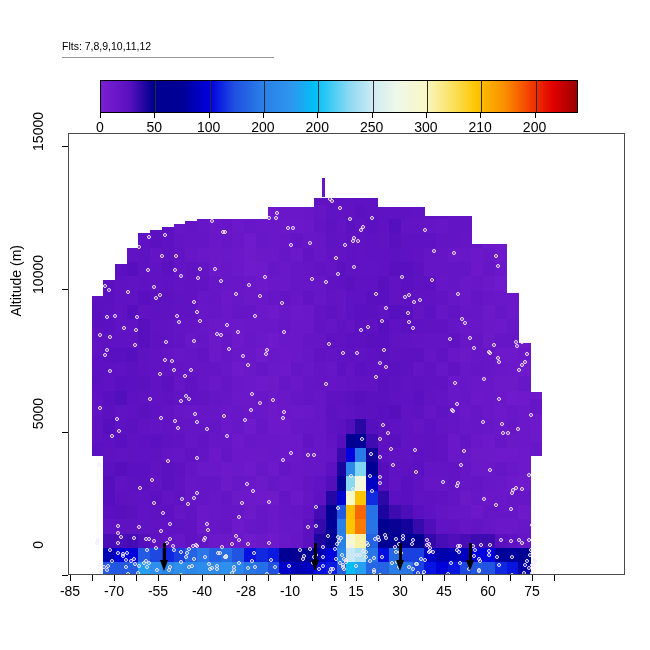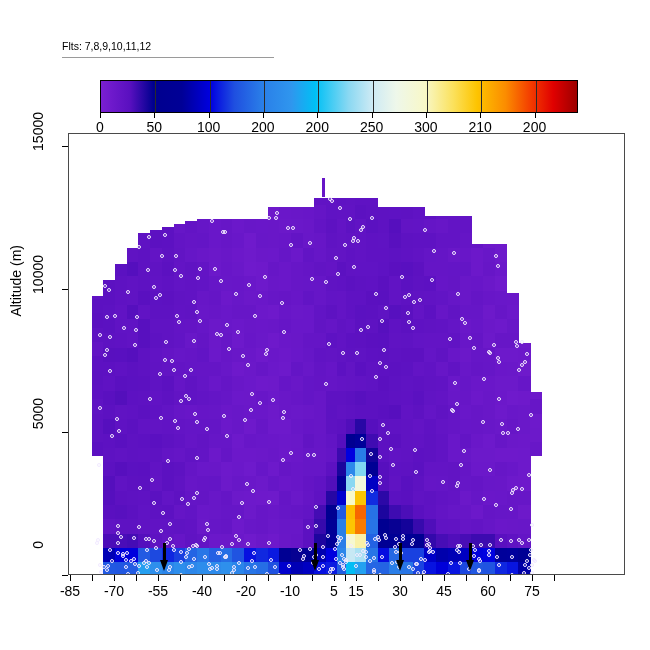--- a/index.html
+++ b/index.html
@@ -1480,21 +1480,21 @@
     <div class="abs ylab-txt" style="left: 30px; top: 112px;">15000</div>
     <div class="abs" style="left: 70px; top: 575px; width: 1px; height: 6px; background: rgb(0, 0, 0);"></div>
     <div class="abs xlab-txt" style="left: 70px; top: 583px;">-85</div>
     <div class="abs" style="left: 114px; top: 575px; width: 1px; height: 6px; background: rgb(0, 0, 0);"></div>
     <div class="abs xlab-txt" style="left: 114px; top: 583px;">-70</div>
     <div class="abs" style="left: 158px; top: 575px; width: 1px; height: 6px; background: rgb(0, 0, 0);"></div>
     <div class="abs xlab-txt" style="left: 158px; top: 583px;">-55</div>
     <div class="abs" style="left: 202px; top: 575px; width: 1px; height: 6px; background: rgb(0, 0, 0);"></div>
     <div class="abs xlab-txt" style="left: 202px; top: 583px;">-40</div>
     <div class="abs" style="left: 246px; top: 575px; width: 1px; height: 6px; background: rgb(0, 0, 0);"></div>
-    <div class="abs xlab-txt" style="left: 246px; top: 583px;">-20</div>
+    <div class="abs xlab-txt" style="left: 246px; top: 583px;">-28</div>
     <div class="abs" style="left: 290px; top: 575px; width: 1px; height: 6px; background: rgb(0, 0, 0);"></div>
     <div class="abs xlab-txt" style="left: 290px; top: 583px;">-10</div>
     <div class="abs" style="left: 334px; top: 575px; width: 1px; height: 6px; background: rgb(0, 0, 0);"></div>
     <div class="abs xlab-txt" style="left: 334px; top: 583px;">5</div>
     <div class="abs" style="left: 356px; top: 575px; width: 1px; height: 6px; background: rgb(0, 0, 0);"></div>
     <div class="abs xlab-txt" style="left: 356px; top: 583px;">15</div>
     <div class="abs" style="left: 400px; top: 575px; width: 1px; height: 6px; background: rgb(0, 0, 0);"></div>
     <div class="abs xlab-txt" style="left: 400px; top: 583px;">30</div>
     <div class="abs" style="left: 444px; top: 575px; width: 1px; height: 6px; background: rgb(0, 0, 0);"></div>
     <div class="abs xlab-txt" style="left: 444px; top: 583px;">45</div>

